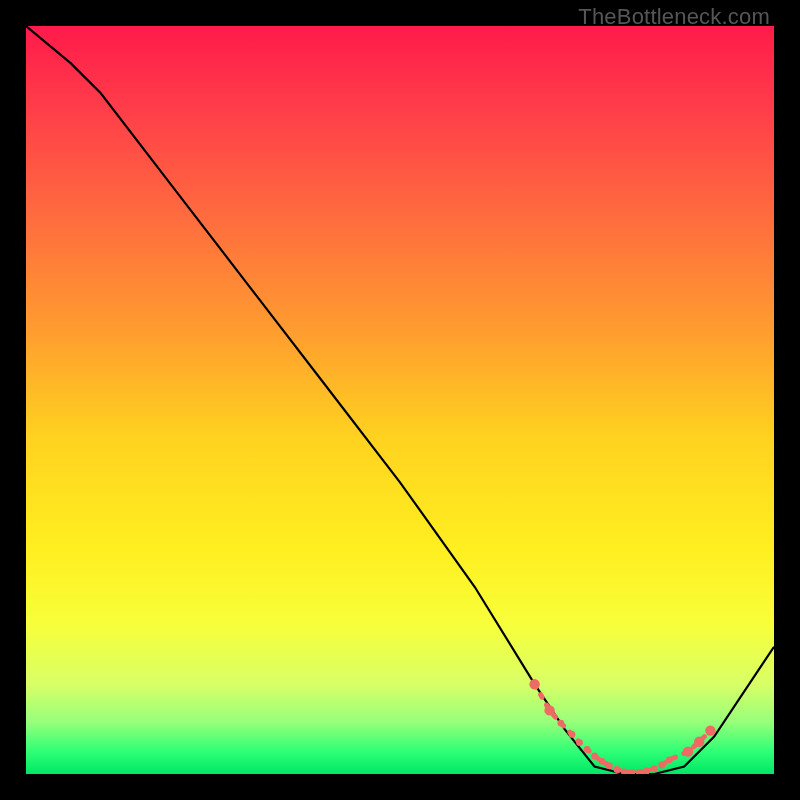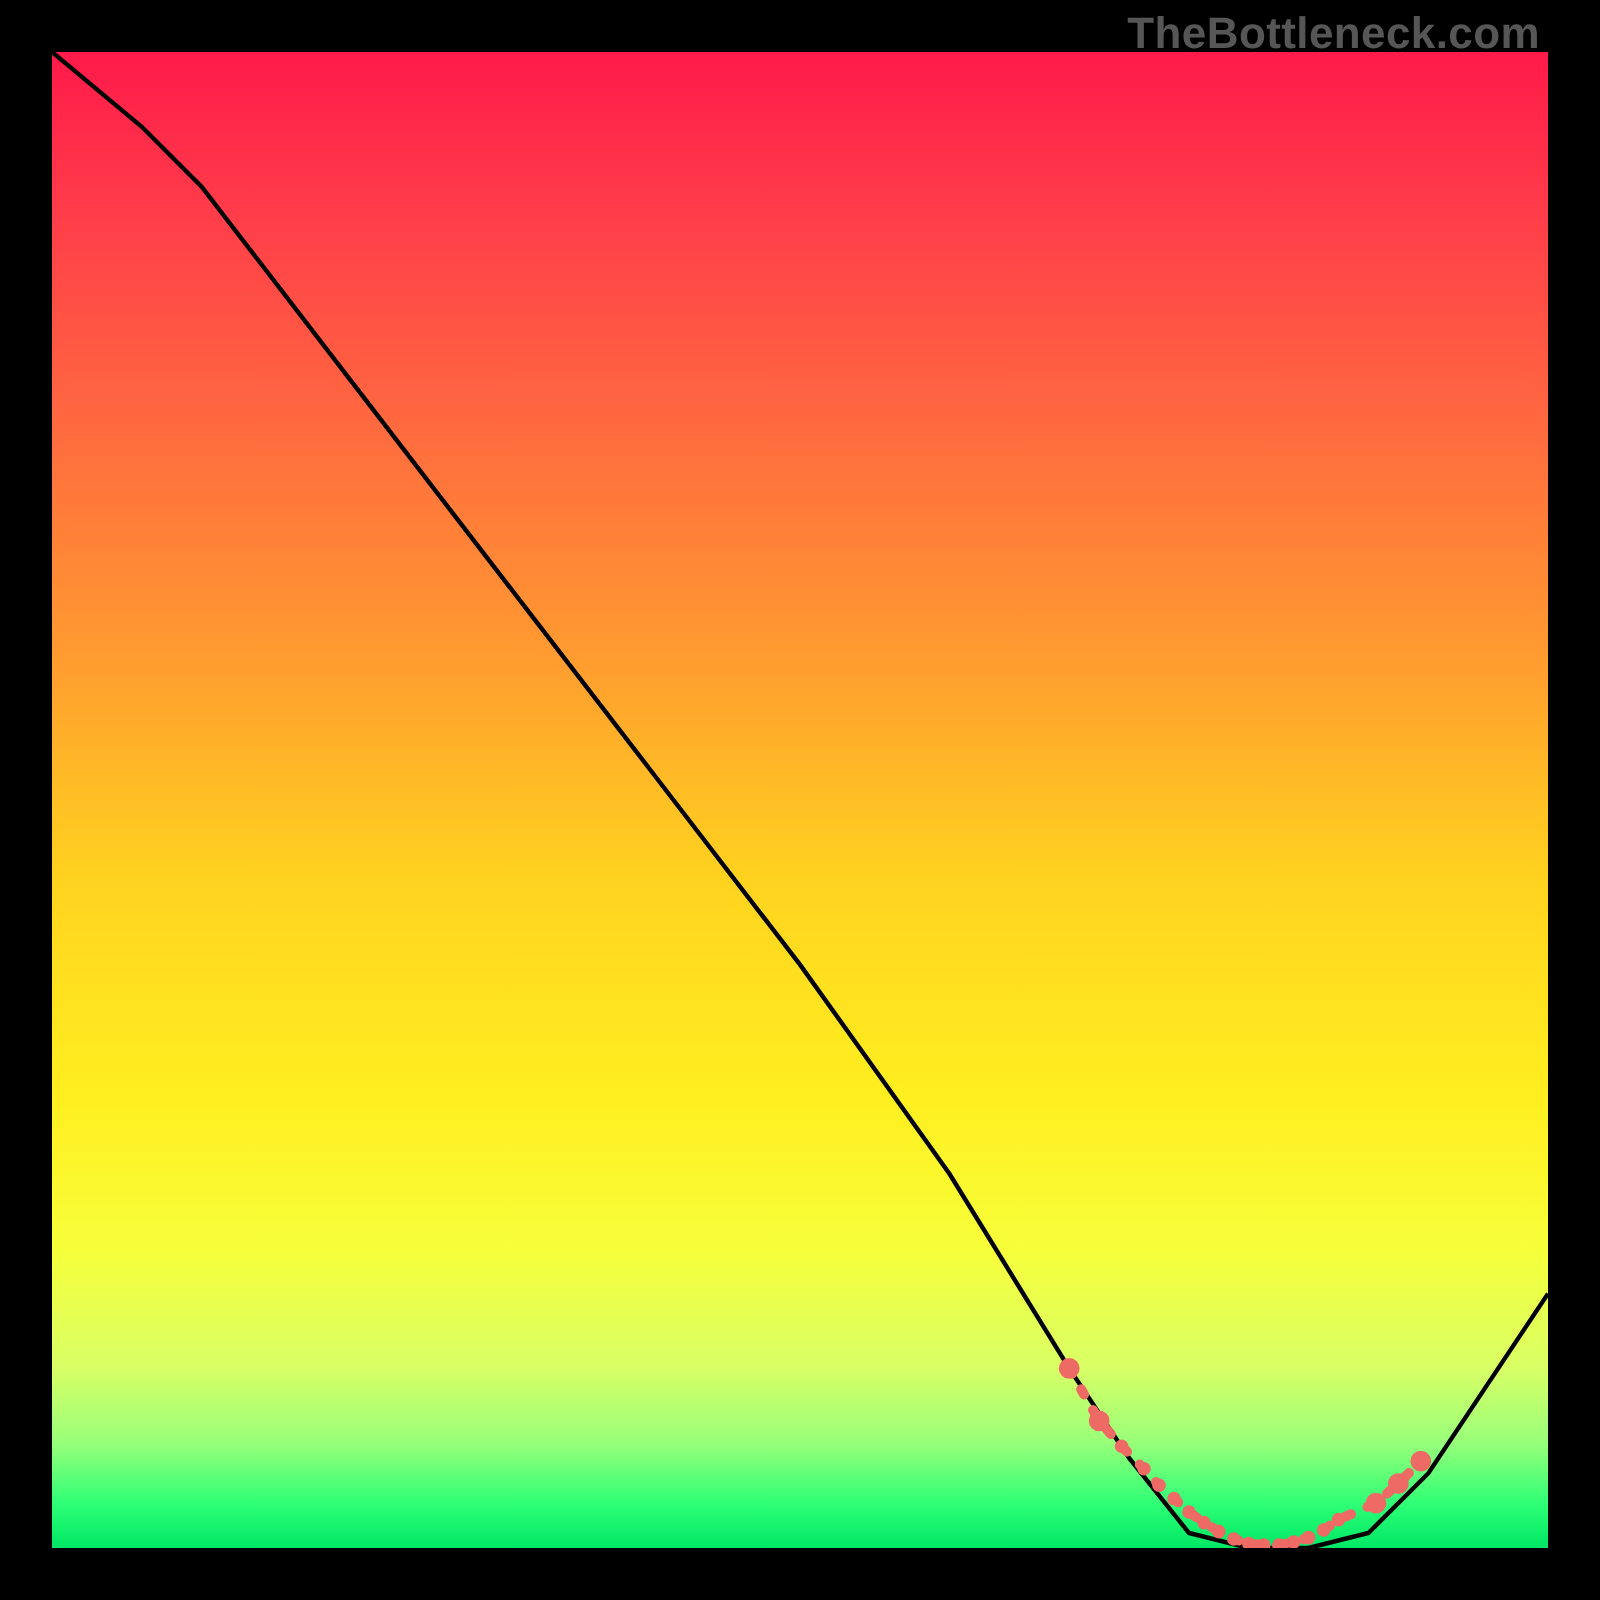--- a/index.html
+++ b/index.html
@@ -18,21 +18,21 @@
     top: 0;
     width: 748px;
     height: 748px;
   }
   .watermark {
     position: absolute;
     top: 4px;
     right: 30px;
     font-family: Arial, Helvetica, sans-serif;
     font-size: 22px;
-    font-weight: 700;
+    font-weight: 400;
     color: #565656;
     letter-spacing: 0.2px;
   }
 </style>
 </head>
 <body>
 
 <div class="frame">
   <svg class="plot" viewBox="0 0 748 748">
     <defs>

